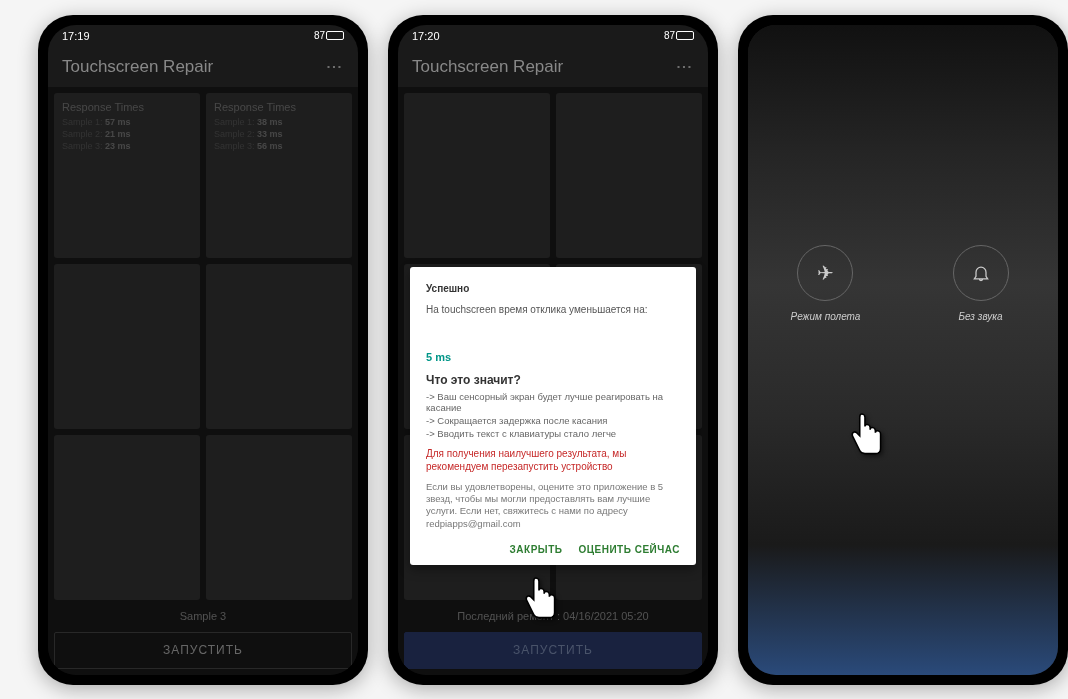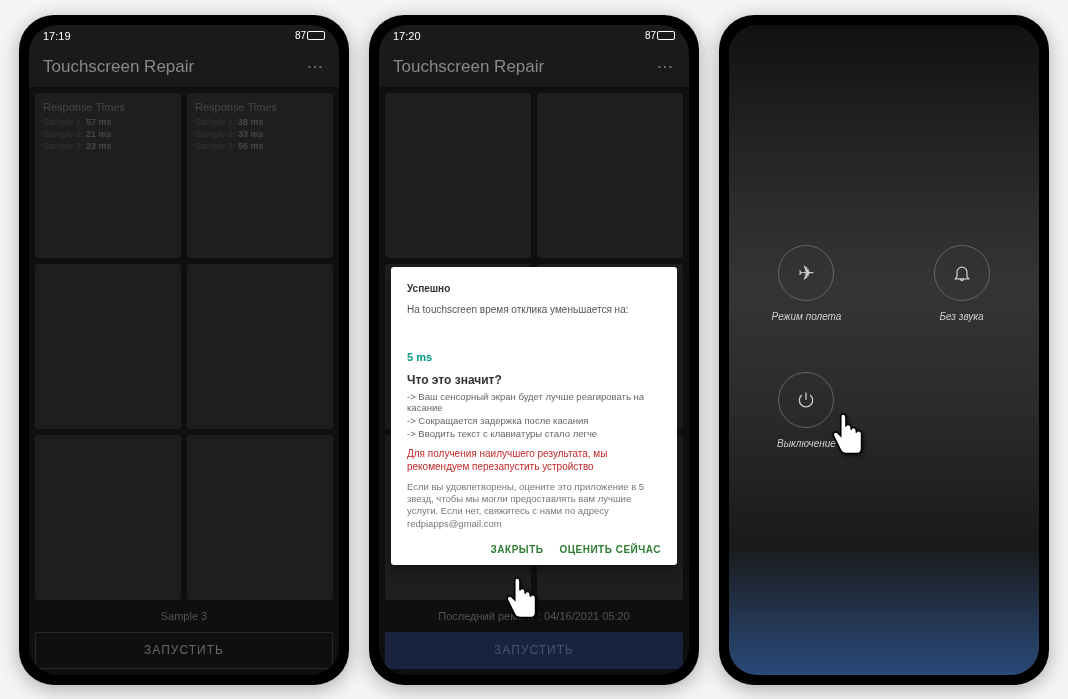--- a/index.html
+++ b/index.html
@@ -8,20 +8,21 @@
     font-family: Arial, sans-serif;
     display: flex;
     justify-content: center;
     align-items: center;
     min-height: 699px;
     width: 1068px;
   }
   .phones-row {
     display: flex;
     gap: 20px;
+    padding-left: 38px;
   }
   .phone {
     width: 330px;
     height: 670px;
     background: #000;
     border-radius: 35px;
     padding: 10px;
     box-shadow: 0 4px 20px rgba(0,0,0,0.3);
     position: relative;
   }
@@ -259,28 +260,20 @@
           <div class="pwr-label">Режим полета</div>
         </div>
         <div class="pwr-item">
           <div class="pwr-circle">
             <svg width="20" height="20" viewBox="0 0 24 24" fill="none" stroke="#ccc" stroke-width="1.5">
                 <path d="M18 16v-5a6 6 0 10-12 0v5l-2 3h16l-2-3zM10 19a2 2 0 004 0"></path>
               </svg>
           </div>
           <div class="pwr-label">Без звука</div>
         </div>
-        <div class="pwr-item">
-          <div class="pwr-circle">
-            <svg width="20" height="20" viewBox="0 0 24 24" fill="none" stroke="#ccc" stroke-width="1.5">
-                <path d="M12 3v9M7 6a8 8 0 1010 0"></path>
-              </svg>
-          </div>
-          <div class="pwr-label">Выключение</div>
-        </div>
       </div>
       <div class="hand-cursor hand2">
         <svg viewBox="0 0 40 48" width="44" height="50">
             <path fill="#fff" stroke="#000" stroke-width="1.5" d="M14 4v18l-3-3c-2-2-5 0-4 3l7 14c1 2 3 3 5 3h10c3 0 5-2 5-5V20c0-2-2-3-3-3s-2 1-2 2v-2c0-2-2-3-3-3s-2 1-2 2v-2c0-2-2-3-3-3s-2 1-2 2V4c0-2-2-3-3-3s-2 1-2 3z"></path>
           </svg>
       </div>
     </div>
   </div>
 
 </div>

